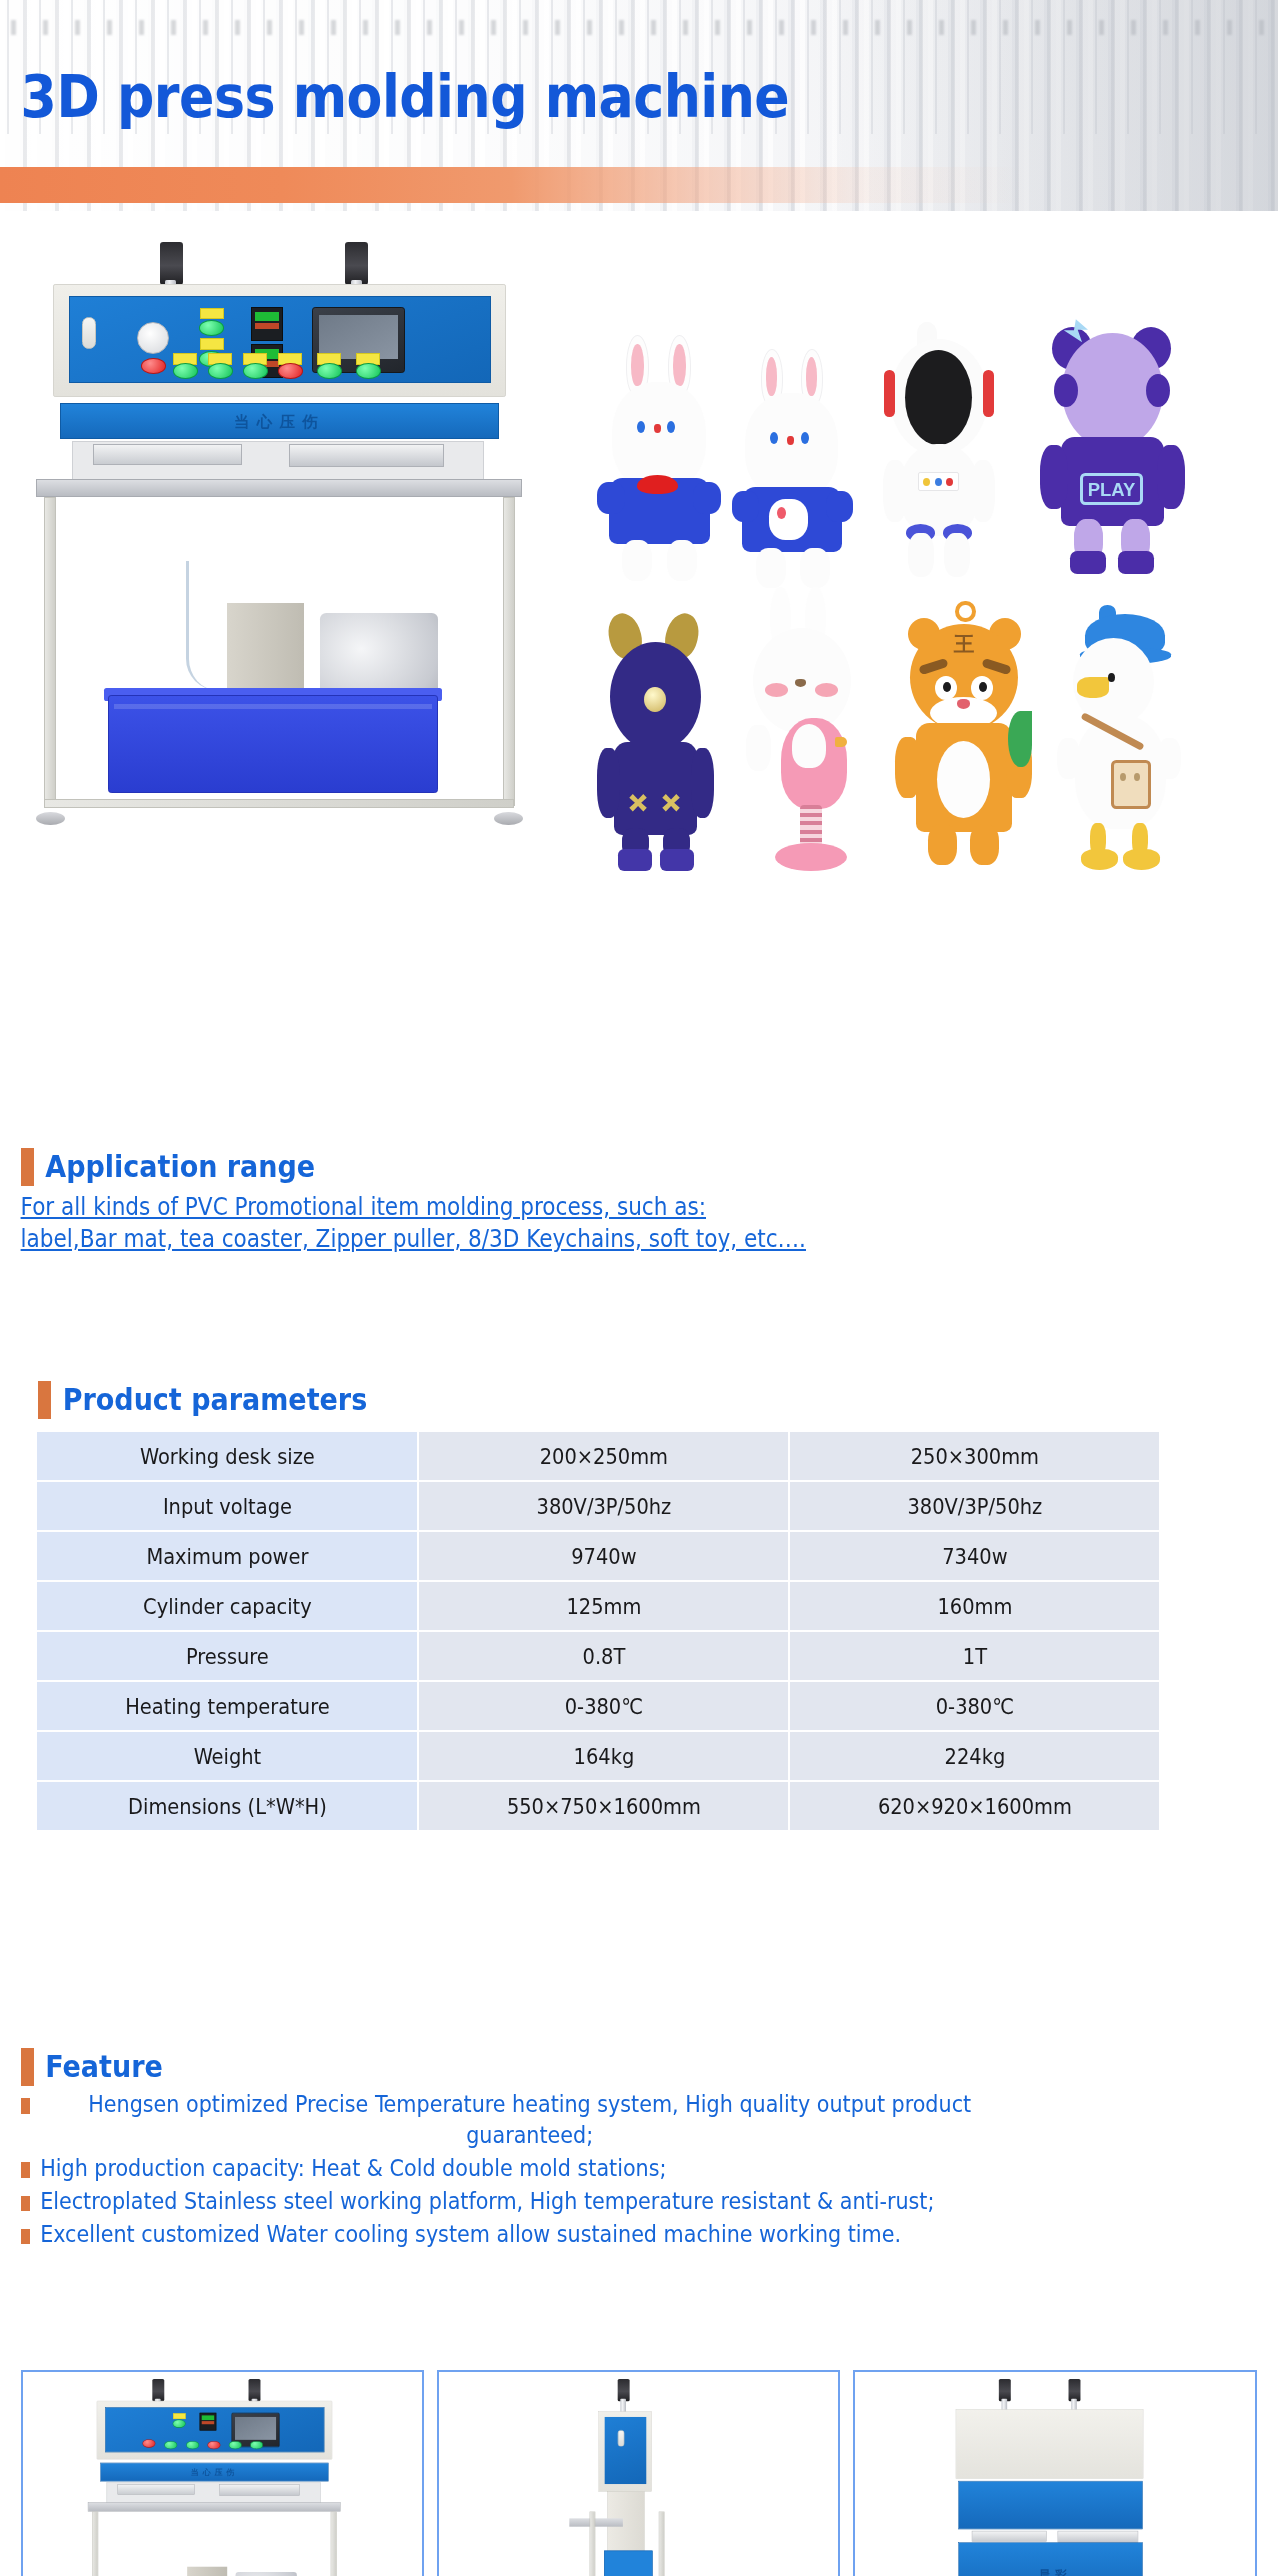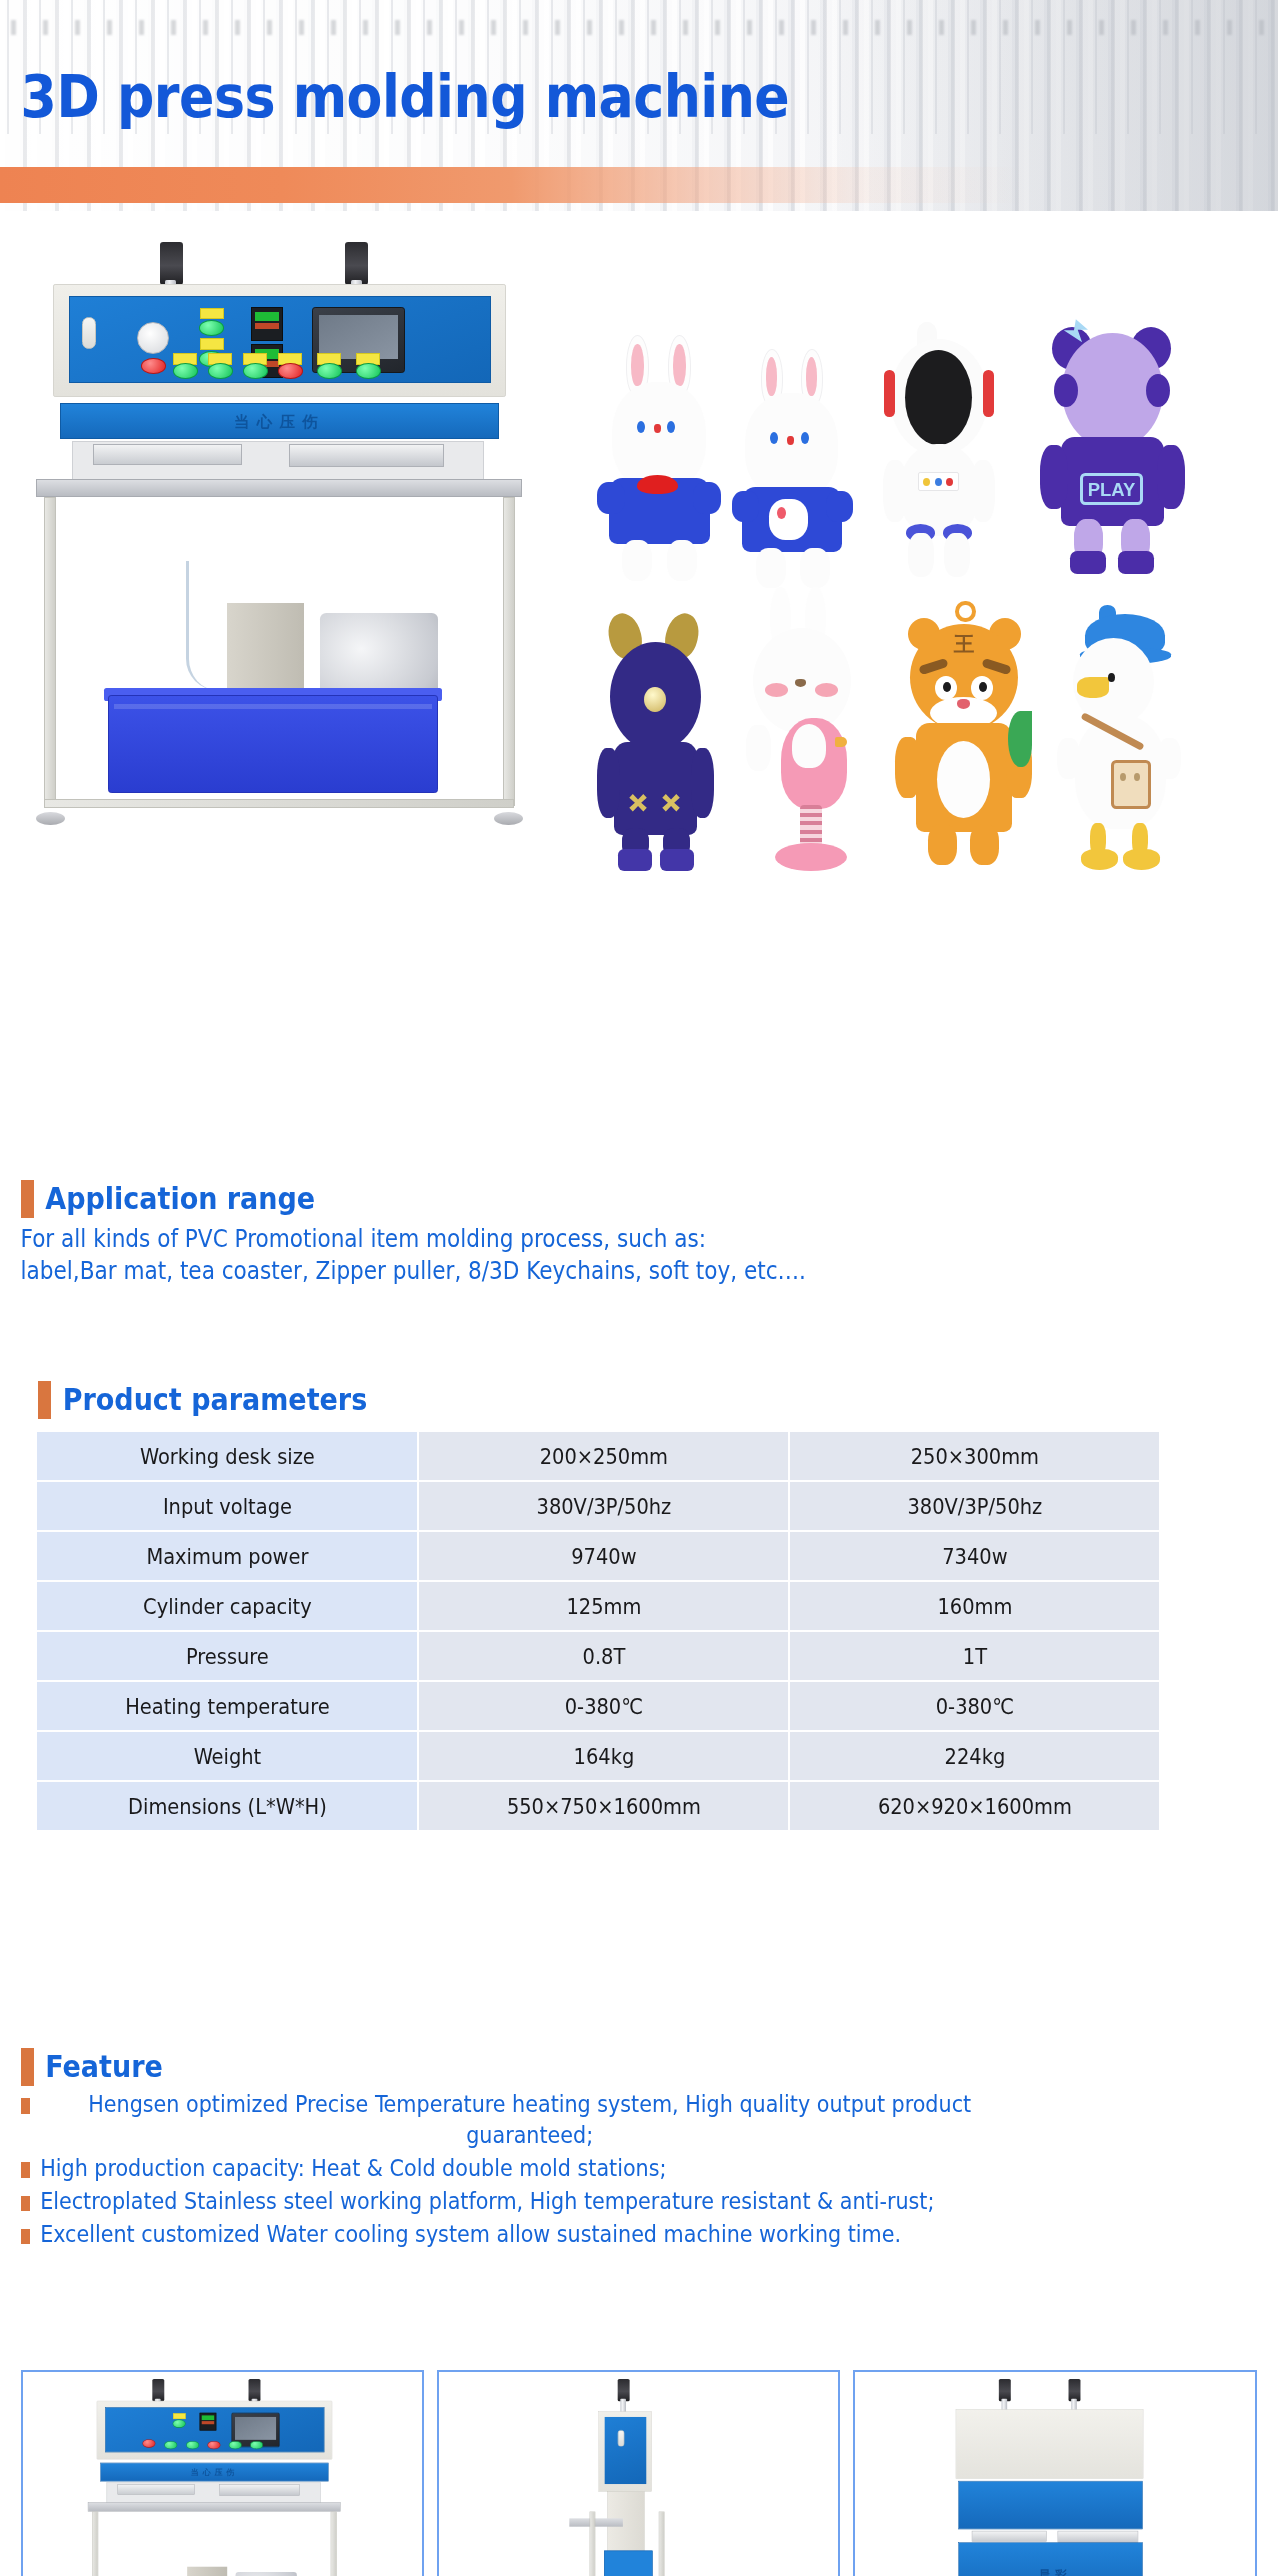--- a/index.html
+++ b/index.html
@@ -112,21 +112,21 @@
   
   .section { position: absolute; left: 0; width: 1279px; }
   .sec-head { display:flex; align-items:flex-start; gap:11.3px; }
   .sec-bar { width: 13.4px; height: 38px; background:#d9763f; flex:none; }
   .sec-title {
     font-family:"Liberation Sans Narrow","DejaVu Sans Condensed","Liberation Sans",sans-serif;
     font-weight:bold; font-size:30px; color:#1565d8; line-height:38px;
   }
   .body-text {
     font-family:"Liberation Sans Narrow","DejaVu Sans Condensed","Liberation Sans",sans-serif;
-    font-size:24px; line-height:32px; color:#1565d8;
+    font-size:24px; line-height:32px; color:#1565d8;text-decoration:underline;
   }
 
   
   .spec-table { width:1126px; border-collapse:separate; border-spacing:2.6px 2.6px; table-layout:fixed; margin-left:-2.6px; }
   .spec-table td {
     height:48px; text-align:center; vertical-align:middle;
     font-family:"Liberation Sans Narrow","DejaVu Sans Condensed","Liberation Sans",sans-serif;
     font-size:21.6px; color:#19191b;
   }
   .spec-table td.k { background:#dbe5f7; width:379px; }
@@ -376,21 +376,21 @@
           <div class="toy-arm" style="left:107px;top:133px;width:23px;height:41px;background:#fcfcfc;"></div>
           <div class="toy-leg" style="left:39px;top:218px;width:15.5px;height:33px;background:#f2c63c;"></div>
           <div class="toy-leg" style="left:81px;top:218px;width:15.5px;height:33px;background:#f2c63c;"></div>
           <div style="position:absolute;left:30px;top:244px;width:37px;height:20.6px;background:#f2c63c;border-radius:40% 40% 50% 50%;"></div>
           <div style="position:absolute;left:72px;top:244px;width:37px;height:20.6px;background:#f2c63c;border-radius:40% 40% 50% 50%;"></div>
         </div>
       </div>
     </div>
   </div>
 
-  <div class="section" style="top:1180px;">
+  <div class="section" style="top:1148px;">
     <div style="margin-left:20.6px;">
       <div class="sec-head">
         <div class="sec-bar"></div>
         <div class="sec-title">Application range</div>
       </div>
       <div class="body-text" style="margin-top:5.2px;">For all kinds of PVC Promotional item molding process, such as:</div>
       <div class="body-text">label,Bar mat, tea coaster, Zipper puller, 8/3D Keychains, soft toy, etc….</div>
     </div>
   </div>
 

